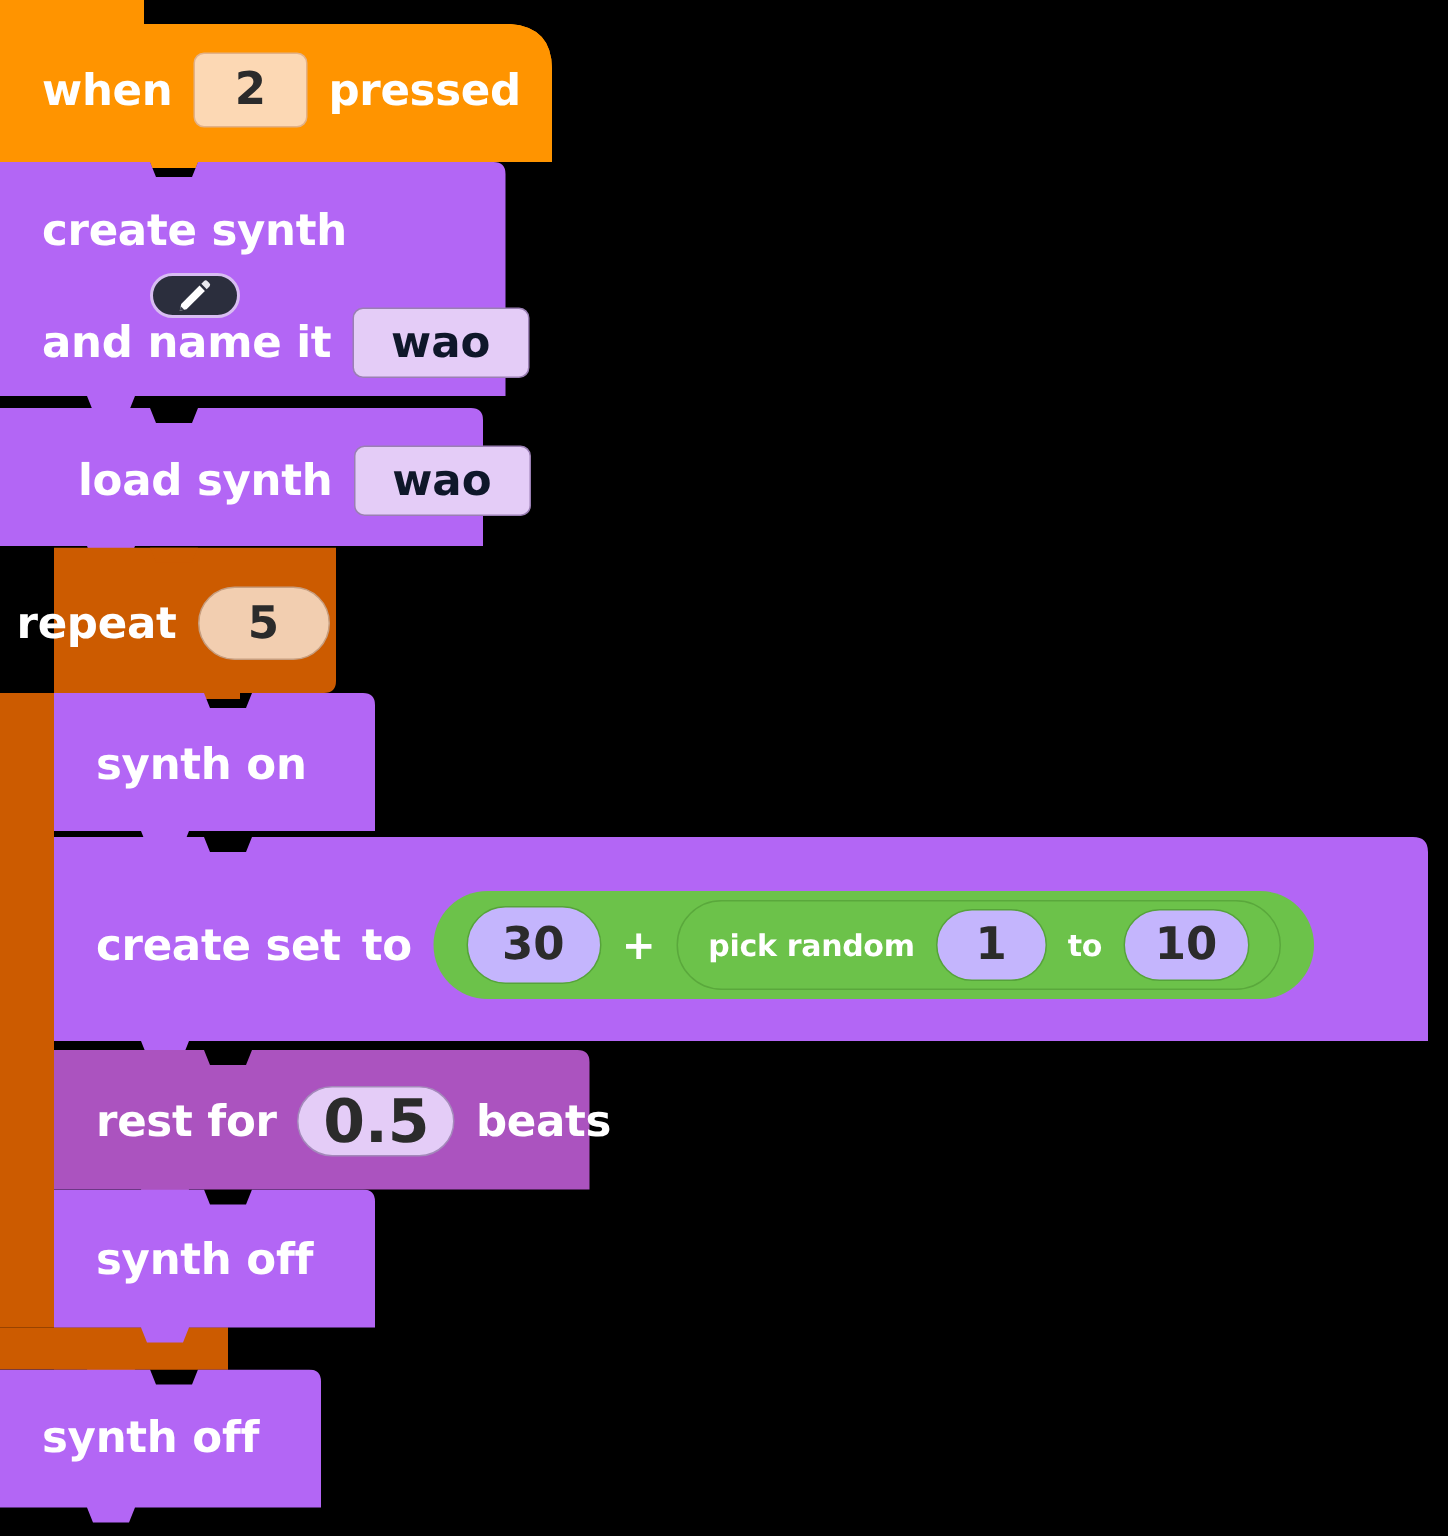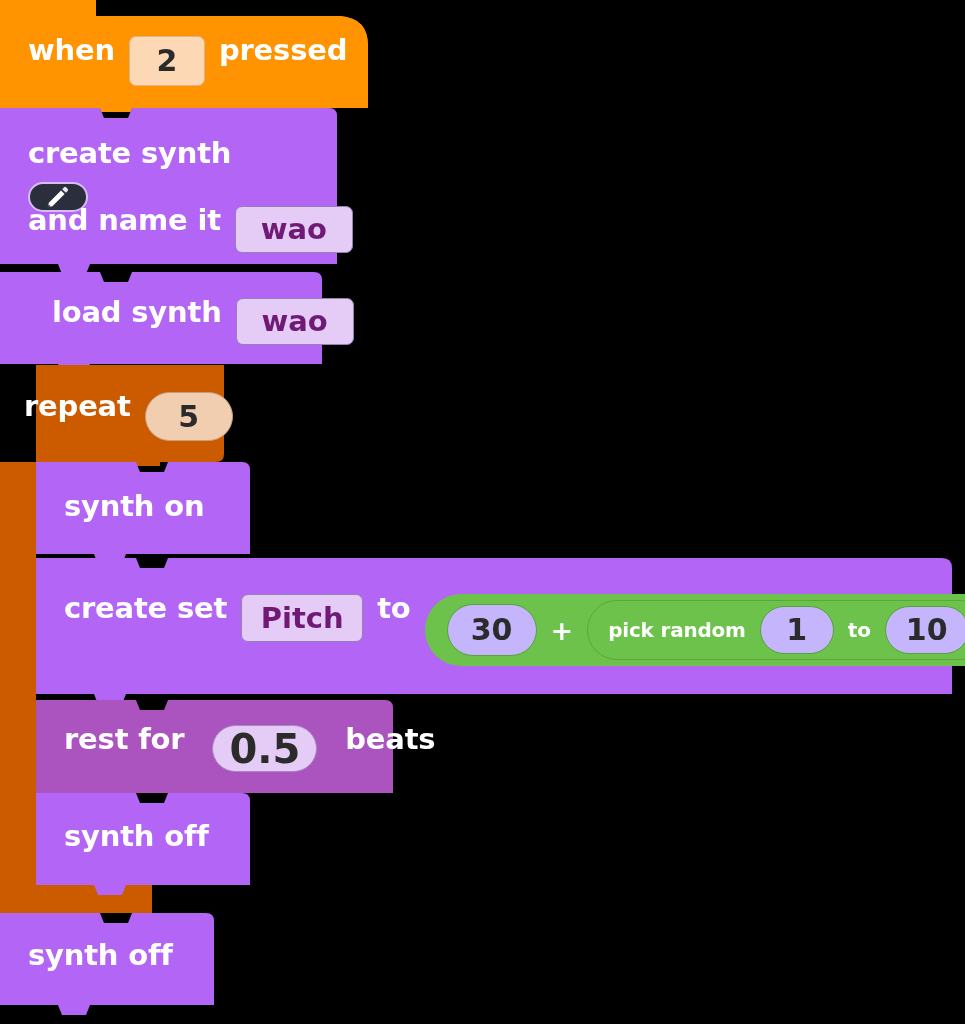--- a/index.html
+++ b/index.html
@@ -55,21 +55,21 @@
   }
 
   .fld-key {
     background: #fcd8b4;
     color: #2b2b2b;
     font-size: 30px;
     border: 1.5px solid #e2b188;
   }
   .fld-text {
     background: #e4ccf7;
-    color: #701a75;
+    color: #0f172a;
     font-size: 29px;
     border: 1.5px solid #9a7fb3;
   }
   .fld-num-orange {
     background: #f2ceb0;
     color: #2b2b2b;
     font-size: 30px;
     border: 1.5px solid #c79e7f;
   }
   .fld-num-lilac {
@@ -96,21 +96,21 @@
     align-items: center;
     justify-content: center;
   }
 
   
   .shape { position: absolute; }
 
   .row {
     position: absolute;
     display: flex;
-    align-items: flex-start;
+    align-items: center;
     gap: 14px;
   }
 
   .op-green {
     display: inline-flex;
     align-items: center;
     gap: 14px;
     background: #6cc24a;
     border-radius: 999px;
     padding: 0 22px;
@@ -210,21 +210,21 @@
 
     <path d="M0,0 L100,0 L104,10 L128,10 L132,0 L224,0 L224,0 L0,0 Z" fill="#cc5b00"></path>
 
     <path d="M0,520 L0,548
              L54,548 L58,548 L62,558 L86,558 L90,548
              L152,548 L152,520 L0,520 Z" fill="#cc5b00"></path>
     <path d="M36,520 L152,520 L152,548 L36,548 Z" fill="#cc5b00"></path>
 
     <path d="M36,97 L100,97 L104,107 L128,107 L132,97 L160,97 L160,101 L36,101 Z" fill="#cc5b00"></path>
   </svg>
-  <div class="row" style="left:24px; top:392px; height:47px;">
+  <div class="row" style="left:11px; top:392px; height:47px;">
     <span class="lbl">repeat</span>
     <span class="field-round fld-num-orange" style="min-width:58px; height:47px; padding:0 14px;">5</span>
   </div>
 
   <svg class="shape" style="left:36px; top:462px;" width="222" height="110" viewBox="0 0 222 110">
     <path d="M0,0
              L0,92
              L54,92 L58,92 L62,102 L86,102 L90,92
              L214,92
              L214,8
@@ -243,21 +243,20 @@
              L54,136 L58,136 L62,146 L86,146 L90,136
              L916,136
              L916,10
              Q916,0 906,0
              L132,0
              L128,10 L104,10 L100,0
              L0,0 Z" fill="#b366f5"></path>
   </svg>
   <div class="row" style="left:64px; top:594px; height:72px;">
     <span class="lbl">create set</span>
-    <span class="field-rect fld-text" style="min-width:92px; height:46px; padding:0 14px;">Pitch</span>
     <span class="lbl">to</span>
     <span class="op-green">
       <span class="field-round fld-num-green" style="min-width:56px; height:50px; padding:0 16px;">30</span>
       <span class="plus">+</span>
       <span class="op-green-inner">
         <span class="lbl-sm lbl">pick random</span>
         <span class="field-round fld-num-green" style="min-width:44px; height:46px; padding:0 14px;">1</span>
         <span class="lbl-sm lbl">to</span>
         <span class="field-round fld-num-green" style="min-width:54px; height:46px; padding:0 14px;">10</span>
       </span>
@@ -268,21 +267,21 @@
     <path d="M0,0
              L0,93
              L54,93 L58,93 L62,103 L86,103 L90,93
              L357,93
              L357,8
              Q357,0 349,0
              L132,0
              L128,10 L104,10 L100,0
              L0,0 Z" fill="#ab53bf"></path>
   </svg>
-  <div class="row" style="left:64px; top:725px; height:45px;gap:28px;">
+  <div class="row" style="left:64px; top:725px; height:45px;">
     <span class="lbl">rest for</span>
     <span class="field-round fld-num-lilac" style="min-width:60px; height:45px; padding:0 16px;">0.5</span>
     <span class="lbl">beats</span>
   </div>
 
   <svg class="shape" style="left:36px; top:793px;" width="222" height="108" viewBox="0 0 222 108">
     <path d="M0,0
              L0,92
              L54,92 L58,92 L62,102 L86,102 L90,92
              L214,92

